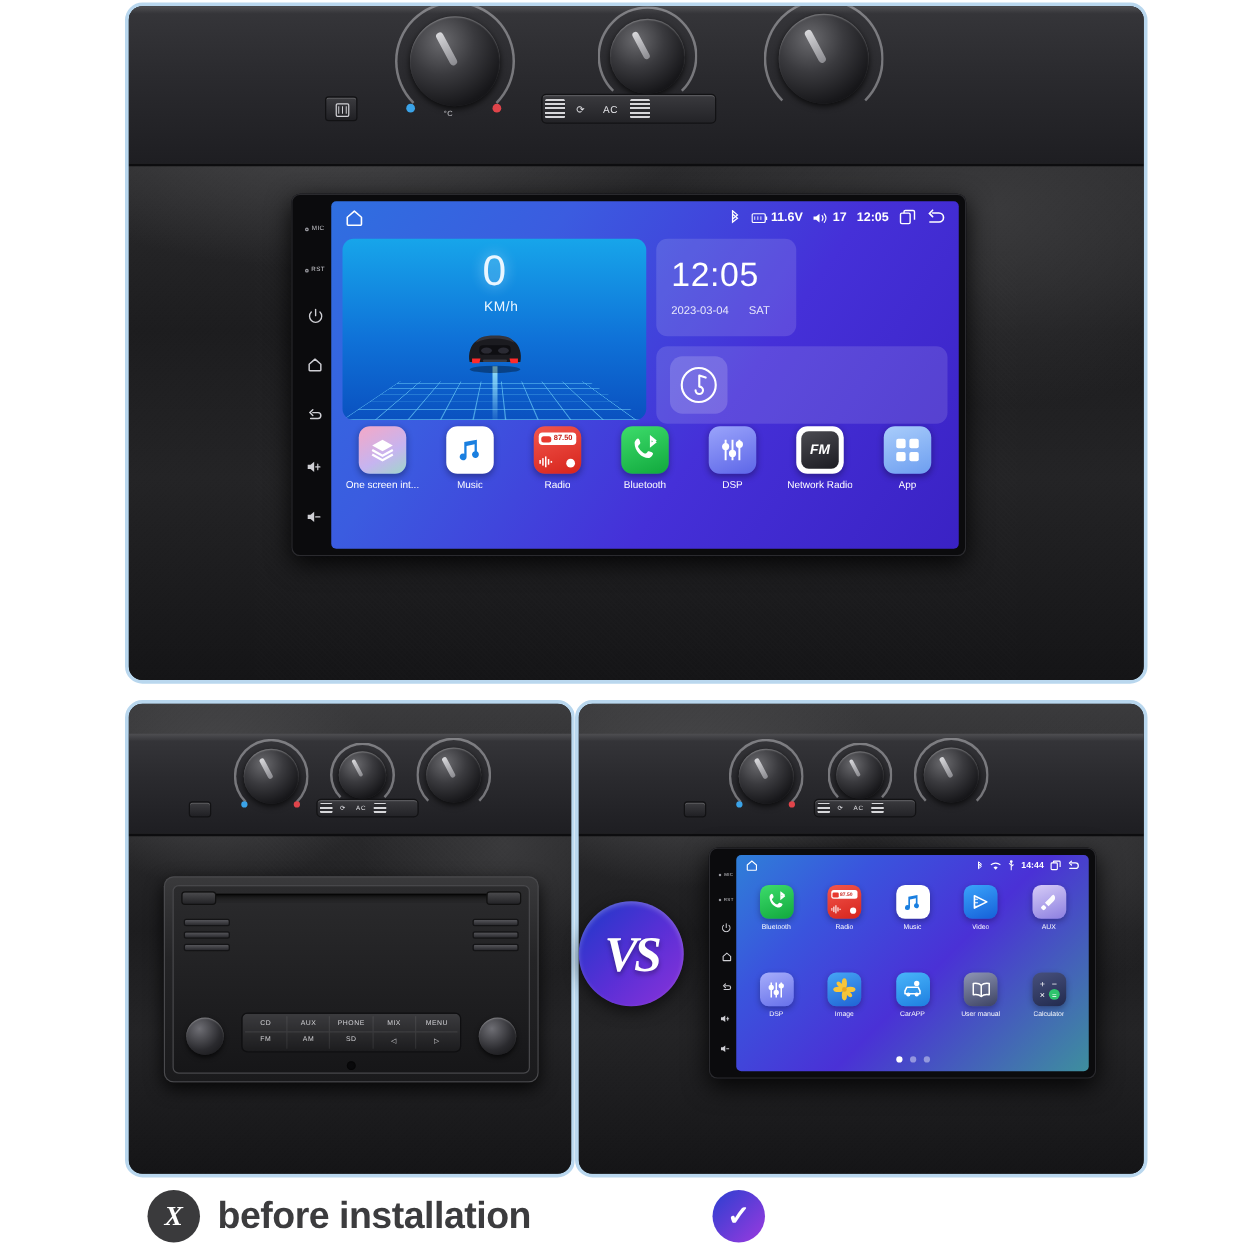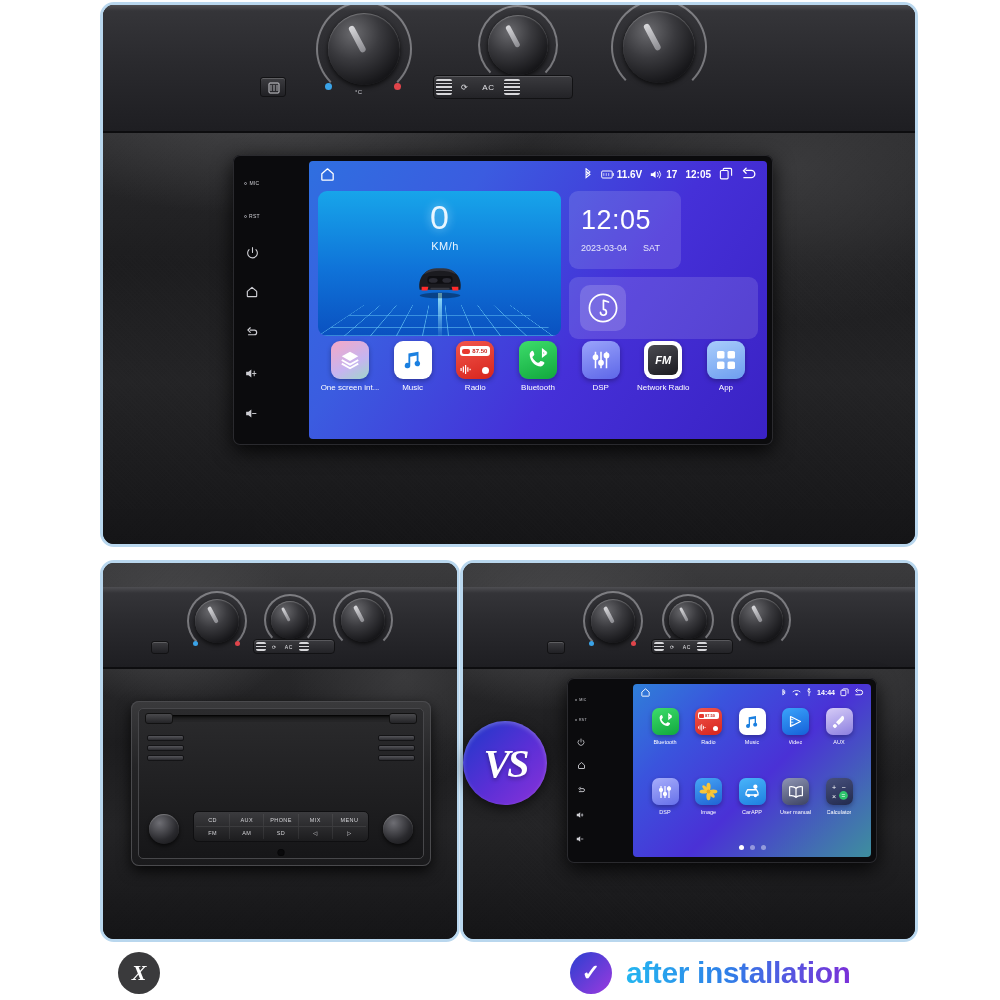--- a/index.html
+++ b/index.html
@@ -63,21 +63,21 @@
     border:1px solid #121214;box-shadow:inset 0 1px 0 rgba(255,255,255,.18);}
   .acrow{position:absolute;display:flex;align-items:center;border-radius:4px;
     background:linear-gradient(180deg,#3a3a3e,#232327);
     border:1px solid #121214;box-shadow:inset 0 1px 0 rgba(255,255,255,.16);}
   .vent{height:70%;width:16px;margin:0 2px;border-radius:2px;
     background:repeating-linear-gradient(180deg,#d7d7da 0 1.5px,#2a2a2e 1.5px 3.5px);}
   .acrow span{color:#e2e2e6;font-size:8px;padding:0 7px;letter-spacing:.6px;}
 
   
   .headunit{position:absolute;background:#0b0b0d;border-radius:7px;
-    box-shadow:0 6px 20px rgba(0,0,0,.85), inset 0 0 0 1px #2a2a2e;padding:6px;display:flex;gap:44px;}
+    box-shadow:0 6px 20px rgba(0,0,0,.85), inset 0 0 0 1px #2a2a2e;padding:6px;display:flex;}
   .hu-side{width:26px;display:flex;flex-direction:column;align-items:center;
     justify-content:space-around;padding:6px 0;color:#cfcfd4;}
   .hu-side .lbl{font-size:5px;letter-spacing:.3px;display:flex;align-items:center;gap:2px;}
   .hu-side .lbl i{width:3px;height:3px;border:1px solid #9a9aa0;border-radius:50%;display:inline-block;}
   .hu-side svg{display:block;}
   .screen{flex:1;border-radius:4px;position:relative;overflow:hidden;
     background:linear-gradient(125deg,#2f6fe0 0%,#3b5ce0 28%,#4530d8 62%,#3a22c4 100%);}
 
   
   .statusbar{position:absolute;left:0;right:0;top:0;display:flex;align-items:center;
@@ -694,20 +694,20 @@
 </div>
 
 <div id="vs-badge">
   <span>VS</span>
 </div>
 
 <div class="caption" id="caption-before">
   <div class="cap-badge badge-x">
     <span>X</span>
   </div>
+  <div class="cap-text" id="cap-before-text">before installation</div>
 </div>
 
 <div class="caption" id="caption-after">
   <div class="cap-badge badge-check">
     <span>✓</span>
   </div>
-  <div class="cap-text" id="cap-after-text">after installation</div>
 </div>
 
 </body></html>

